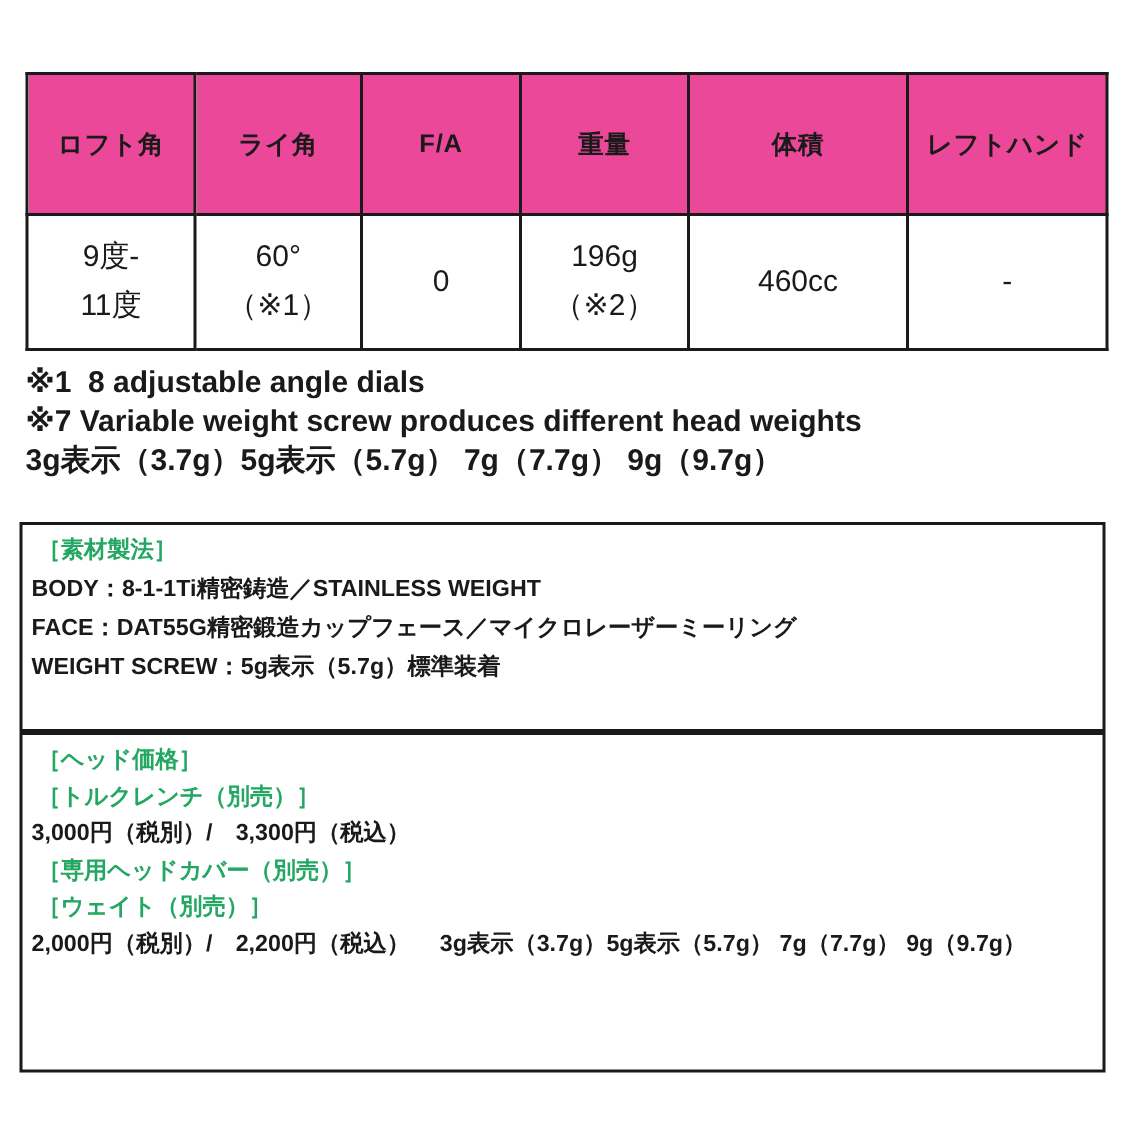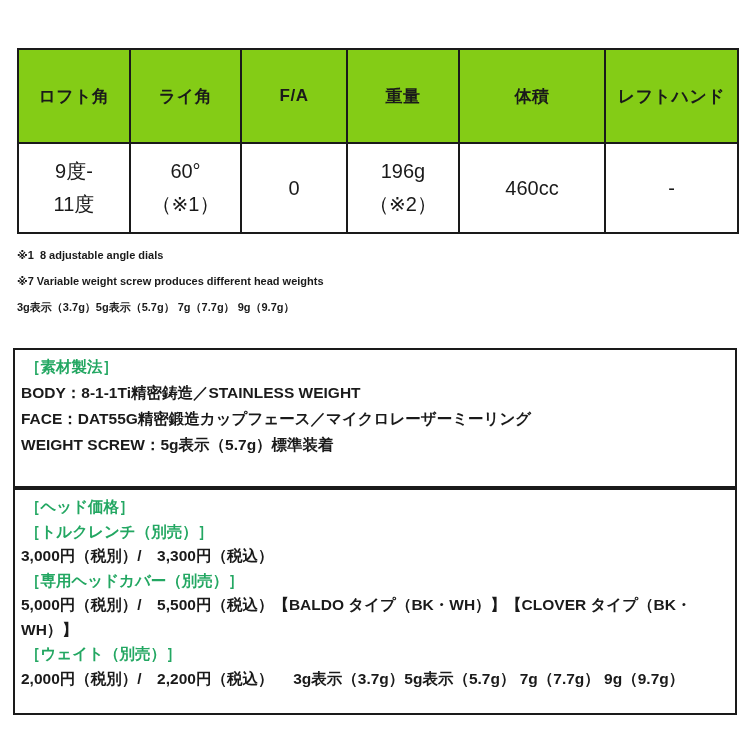--- a/index.html
+++ b/index.html
@@ -28,21 +28,21 @@
     table-layout: fixed;
   }
   #spec-table th, #spec-table td {
     border: 2px solid #1a1a1a;
     padding: 0;
     text-align: center;
     vertical-align: middle;
     overflow: hidden;
   }
   #spec-table th {
-    background: #84cc16;
+    background: #ec4899;
     height: 92px;
     font-size: 17px;
     font-weight: bold;
     letter-spacing: 0.5px;
   }
   #spec-table td {
     height: 88px;
     font-size: 20px;
     font-weight: normal;
     background: #ffffff;
@@ -50,21 +50,21 @@
   .cell-line { line-height: 33px; white-space: pre-wrap; }
 
   
   #notes {
     position: absolute;
     left: 17px;
     top: 242px;
     width: 720px;
   }
   .note-line {
-    font-size: 11px;
+    font-size: 20px;
     font-weight: bold;
     line-height: 26px;
     white-space: pre-wrap;
   }
 
   
   .info-box {
     position: absolute;
     left: 13px;
     width: 724px;
@@ -159,18 +159,17 @@
     <div class="box-line">BODY：8-1-1Ti精密鋳造／STAINLESS WEIGHT</div>
     <div class="box-line">FACE：DAT55G精密鍛造カップフェース／マイクロレーザーミーリング</div>
     <div class="box-line">WEIGHT SCREW：5g表示（5.7g）標準装着</div>
   </div>
 
   <div id="price-box" class="info-box">
     <div class="box-line green-heading">［ヘッド価格］</div>
     <div class="box-line green-heading">［トルクレンチ（別売）］</div>
     <div class="box-line">3,000円（税別）/　3,300円（税込）</div>
     <div class="box-line green-heading">［専用ヘッドカバー（別売）］</div>
-    <div class="box-line">5,000円（税別）/　5,500円（税込）【BALDO タイプ（BK・WH）】【CLOVER タイプ（BK・WH）】</div>
     <div class="box-line green-heading">［ウェイト（別売）］</div>
     <div class="box-line">2,000円（税別）/　2,200円（税込）　 3g表示（3.7g）5g表示（5.7g） 7g（7.7g） 9g（9.7g）</div>
   </div>
 
 </div>
 
 </body></html>

